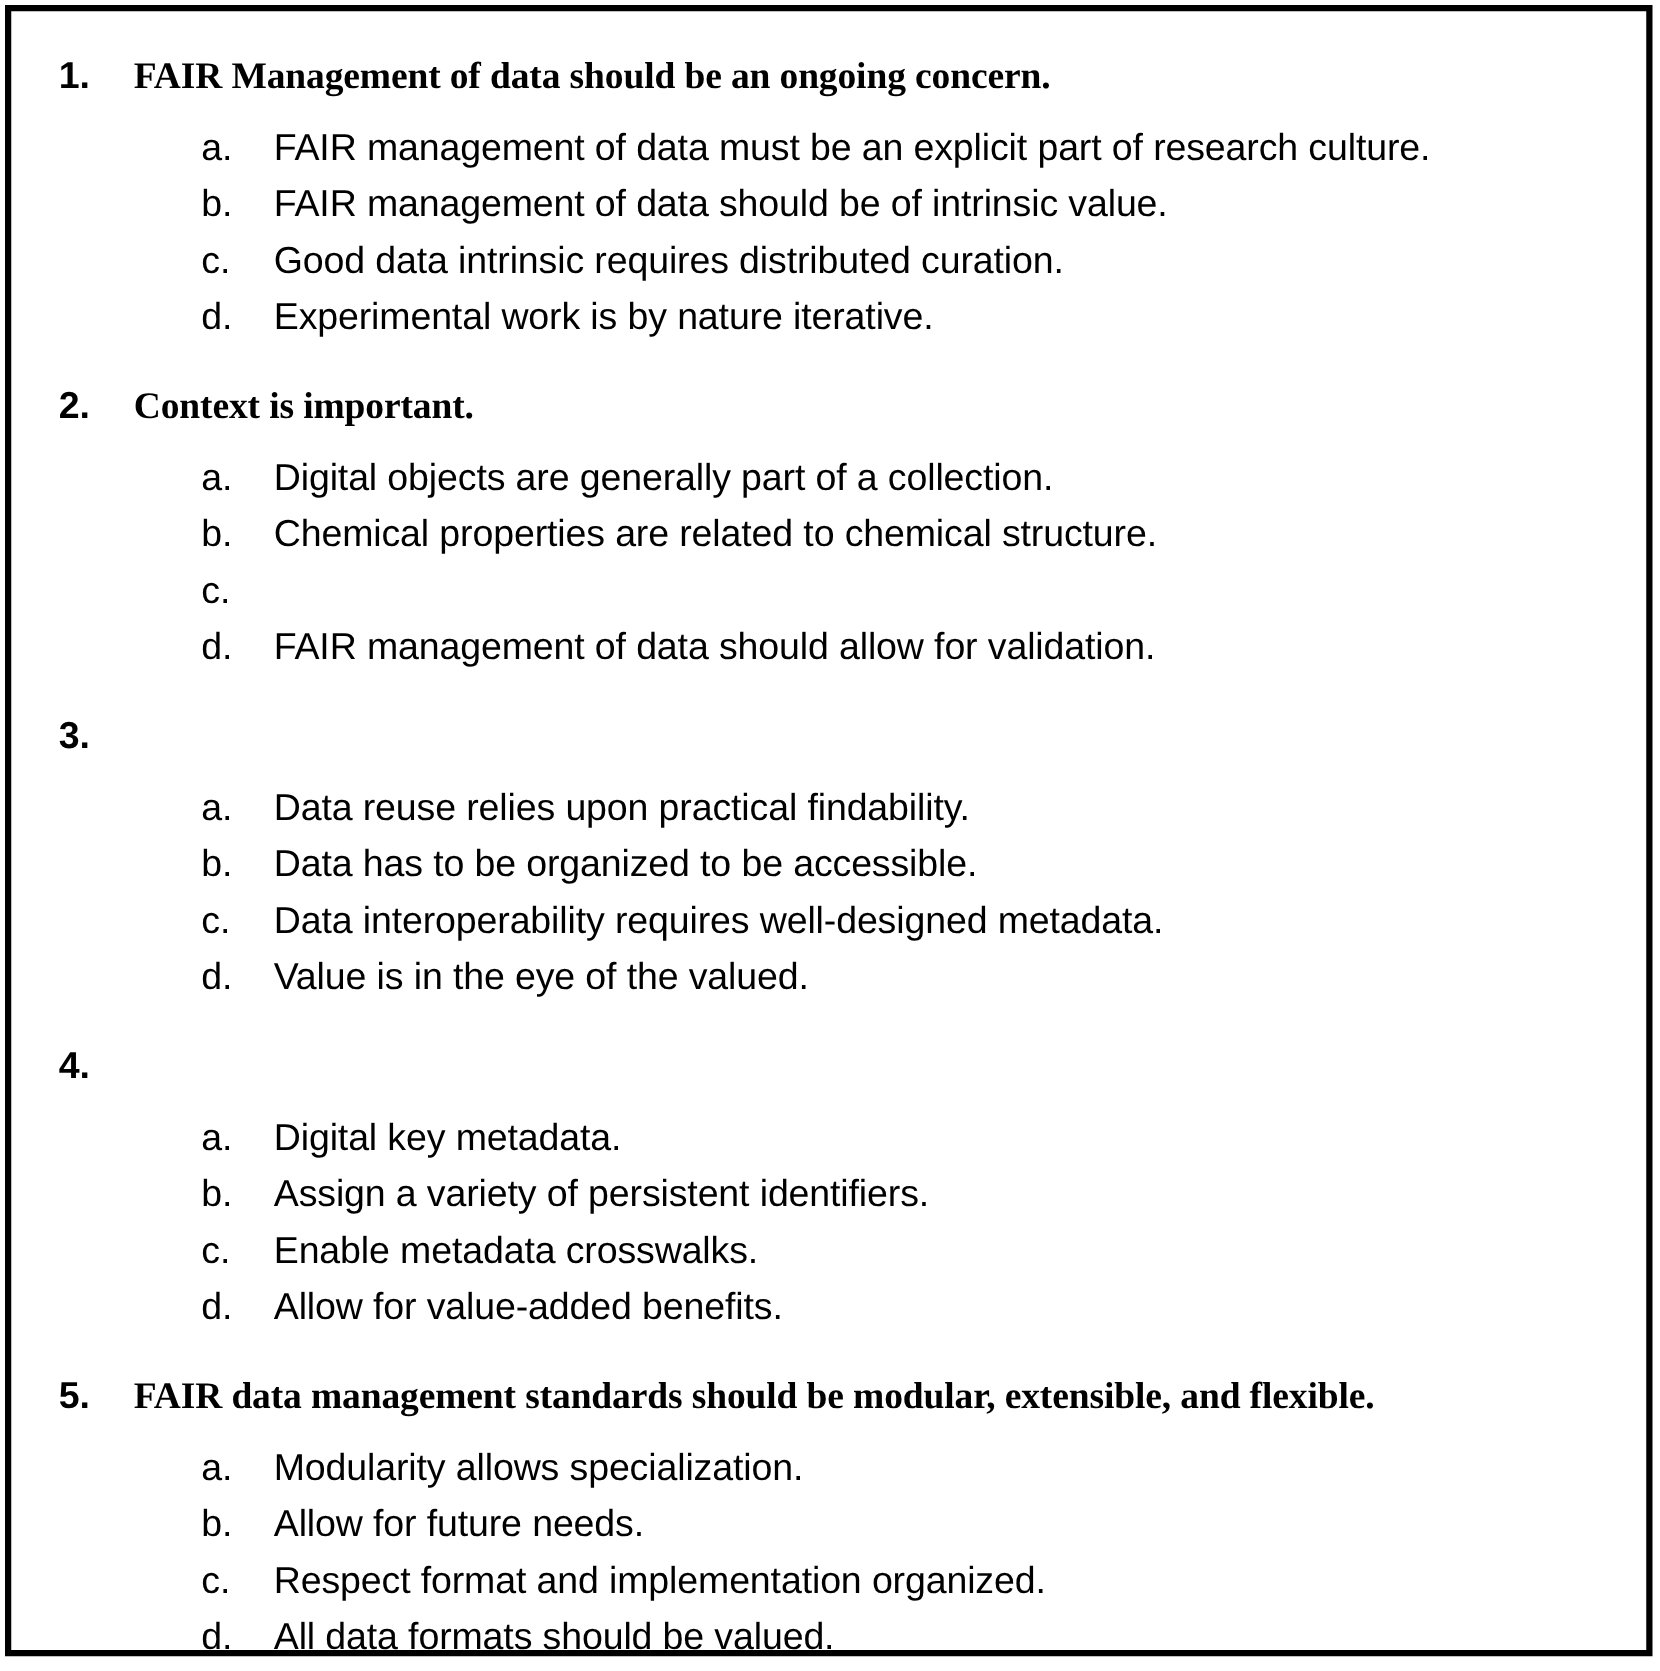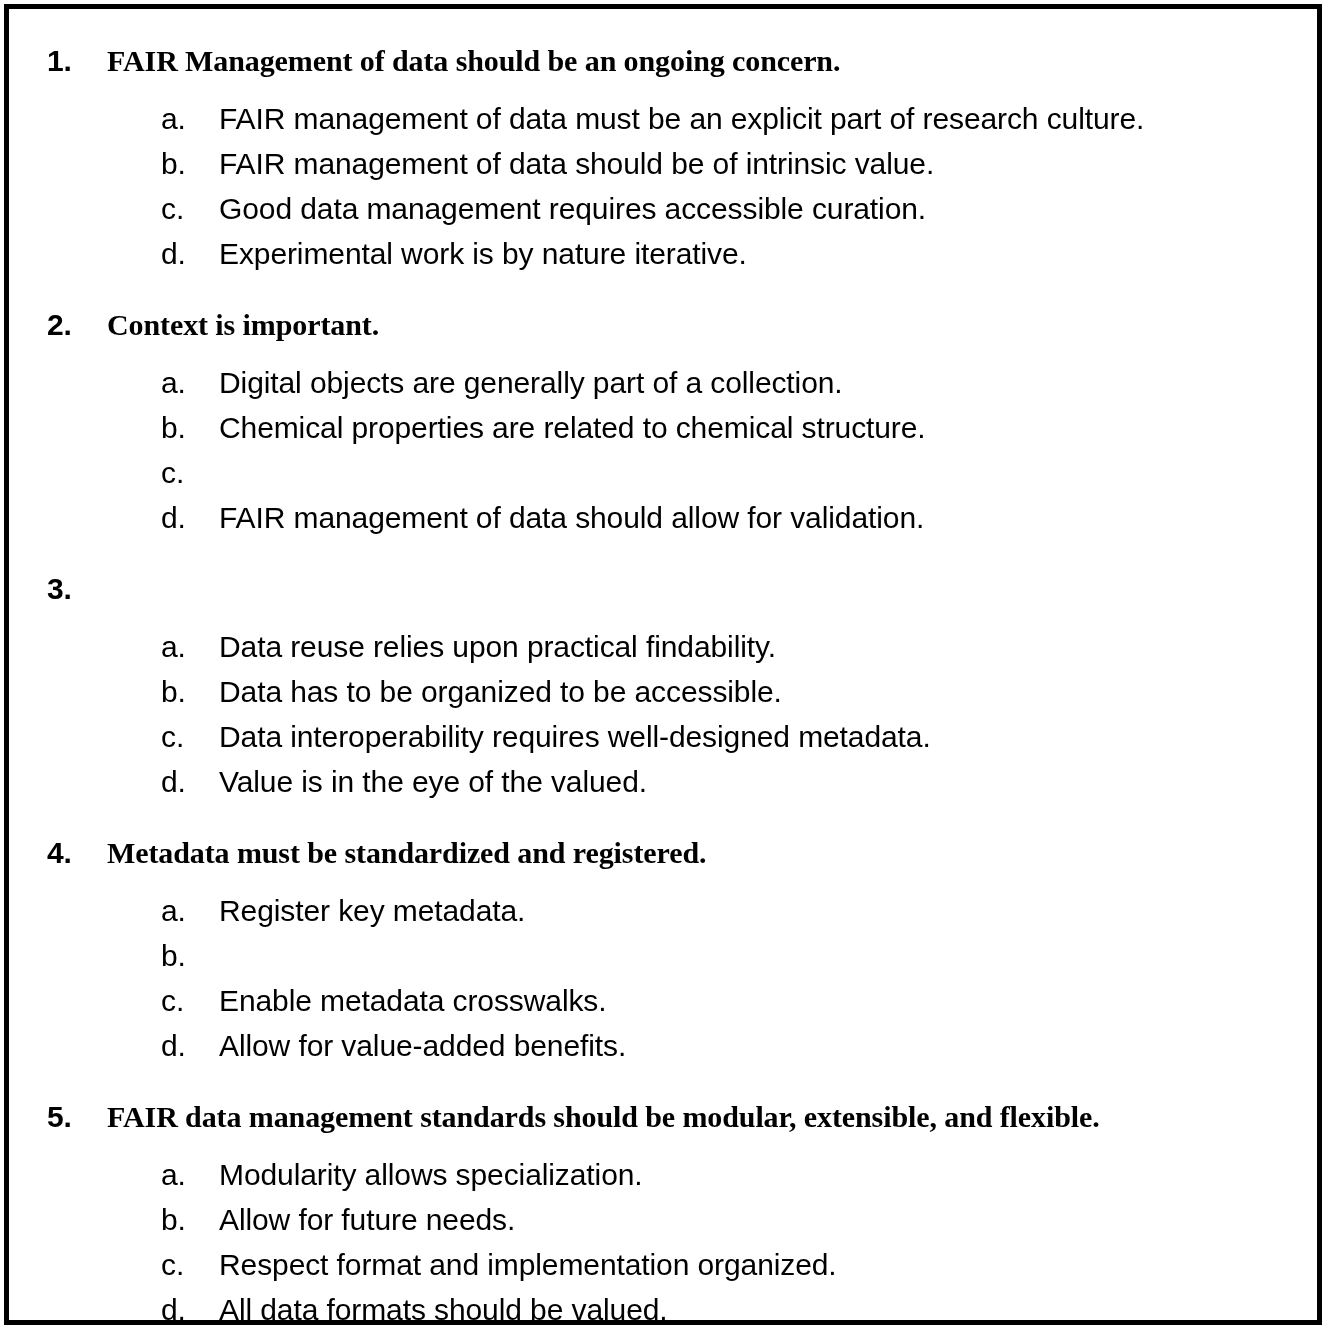--- a/index.html
+++ b/index.html
@@ -117,21 +117,21 @@
             <div class="subitem">
               <span class="subitem-marker">a.</span>
               <span class="subitem-text">FAIR management of data must be an explicit part of research culture.</span>
             </div>
             <div class="subitem">
               <span class="subitem-marker">b.</span>
               <span class="subitem-text">FAIR management of data should be of intrinsic value.</span>
             </div>
             <div class="subitem">
               <span class="subitem-marker">c.</span>
-              <span class="subitem-text">Good data management requires accessible curation.</span>
+              <span class="subitem-text">Good data intrinsic requires distributed curation.</span>
             </div>
             <div class="subitem">
               <span class="subitem-marker">d.</span>
               <span class="subitem-text">Experimental work is by nature iterative.</span>
             </div>
           </div>
         </div>
         <div class="principle">
           <div class="principle-heading">
             <span class="principle-marker">2.</span>
@@ -174,29 +174,29 @@
             </div>
             <div class="subitem">
               <span class="subitem-marker">d.</span>
               <span class="subitem-text">Value is in the eye of the valued.</span>
             </div>
           </div>
         </div>
         <div class="principle">
           <div class="principle-heading">
             <span class="principle-marker">4.</span>
-            <span class="principle-text">Metadata must be standardized and registered.</span>
-          </div>
-          <div class="subitems">
-            <div class="subitem">
-              <span class="subitem-marker">a.</span>
-              <span class="subitem-text">Register key metadata.</span>
-            </div>
-            <div class="subitem">
-              <span class="subitem-marker">b.</span>
+          </div>
+          <div class="subitems">
+            <div class="subitem">
+              <span class="subitem-marker">a.</span>
+              <span class="subitem-text">Digital key metadata.</span>
+            </div>
+            <div class="subitem">
+              <span class="subitem-marker">b.</span>
+              <span class="subitem-text">Assign a variety of persistent identifiers.</span>
             </div>
             <div class="subitem">
               <span class="subitem-marker">c.</span>
               <span class="subitem-text">Enable metadata crosswalks.</span>
             </div>
             <div class="subitem">
               <span class="subitem-marker">d.</span>
               <span class="subitem-text">Allow for value-added benefits.</span>
             </div>
           </div>

